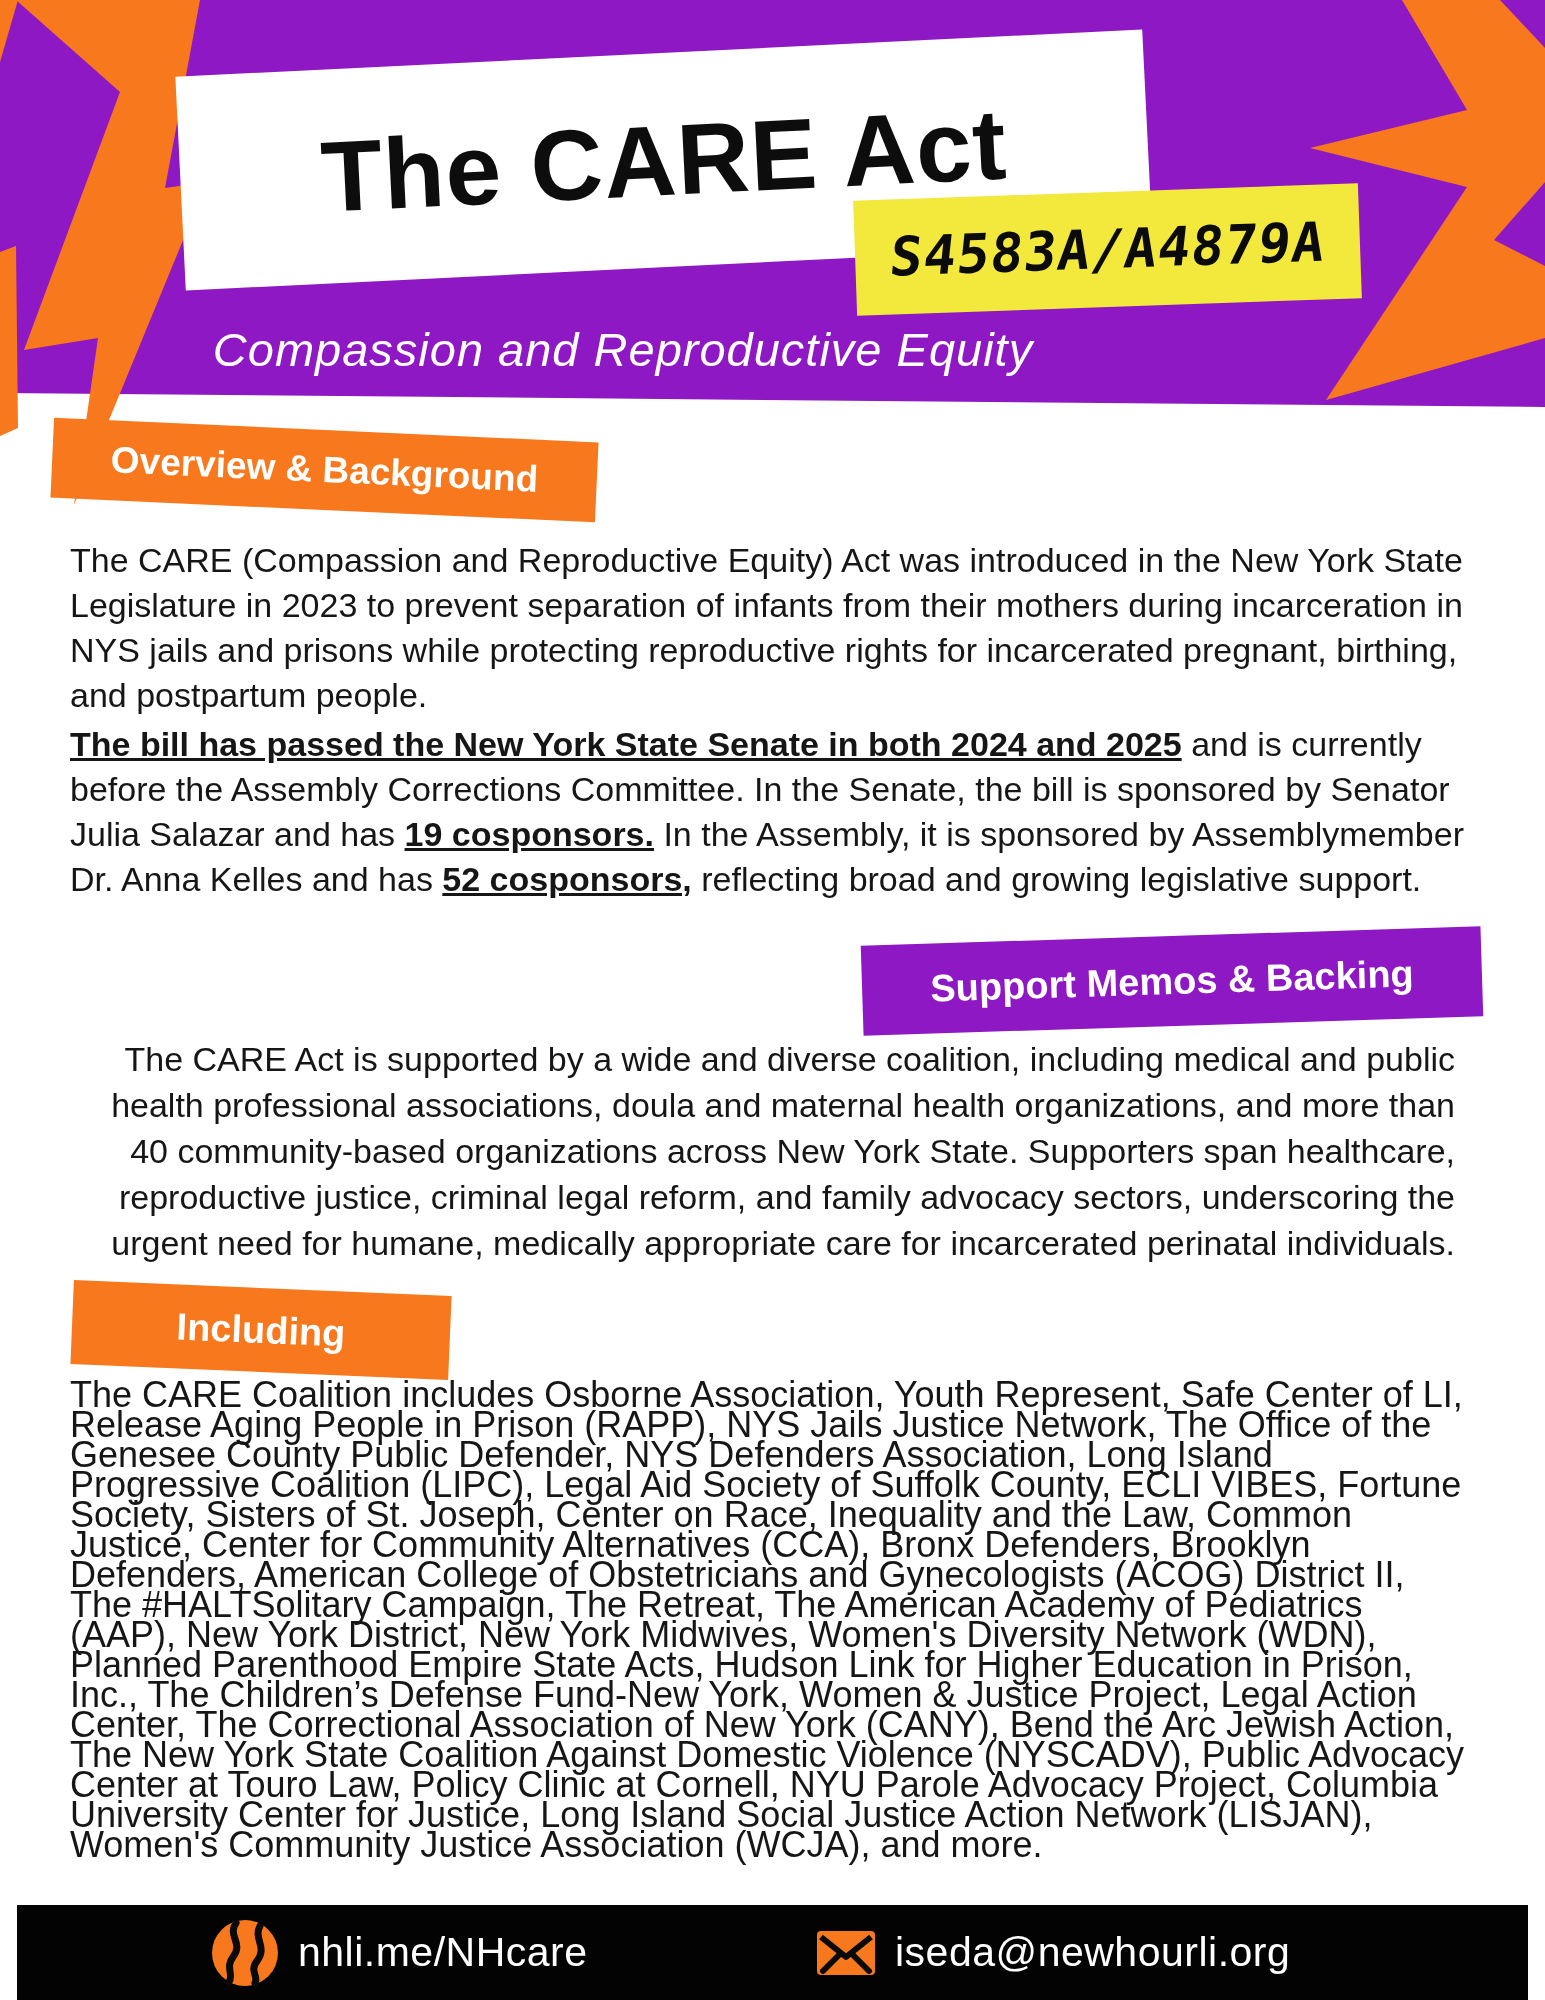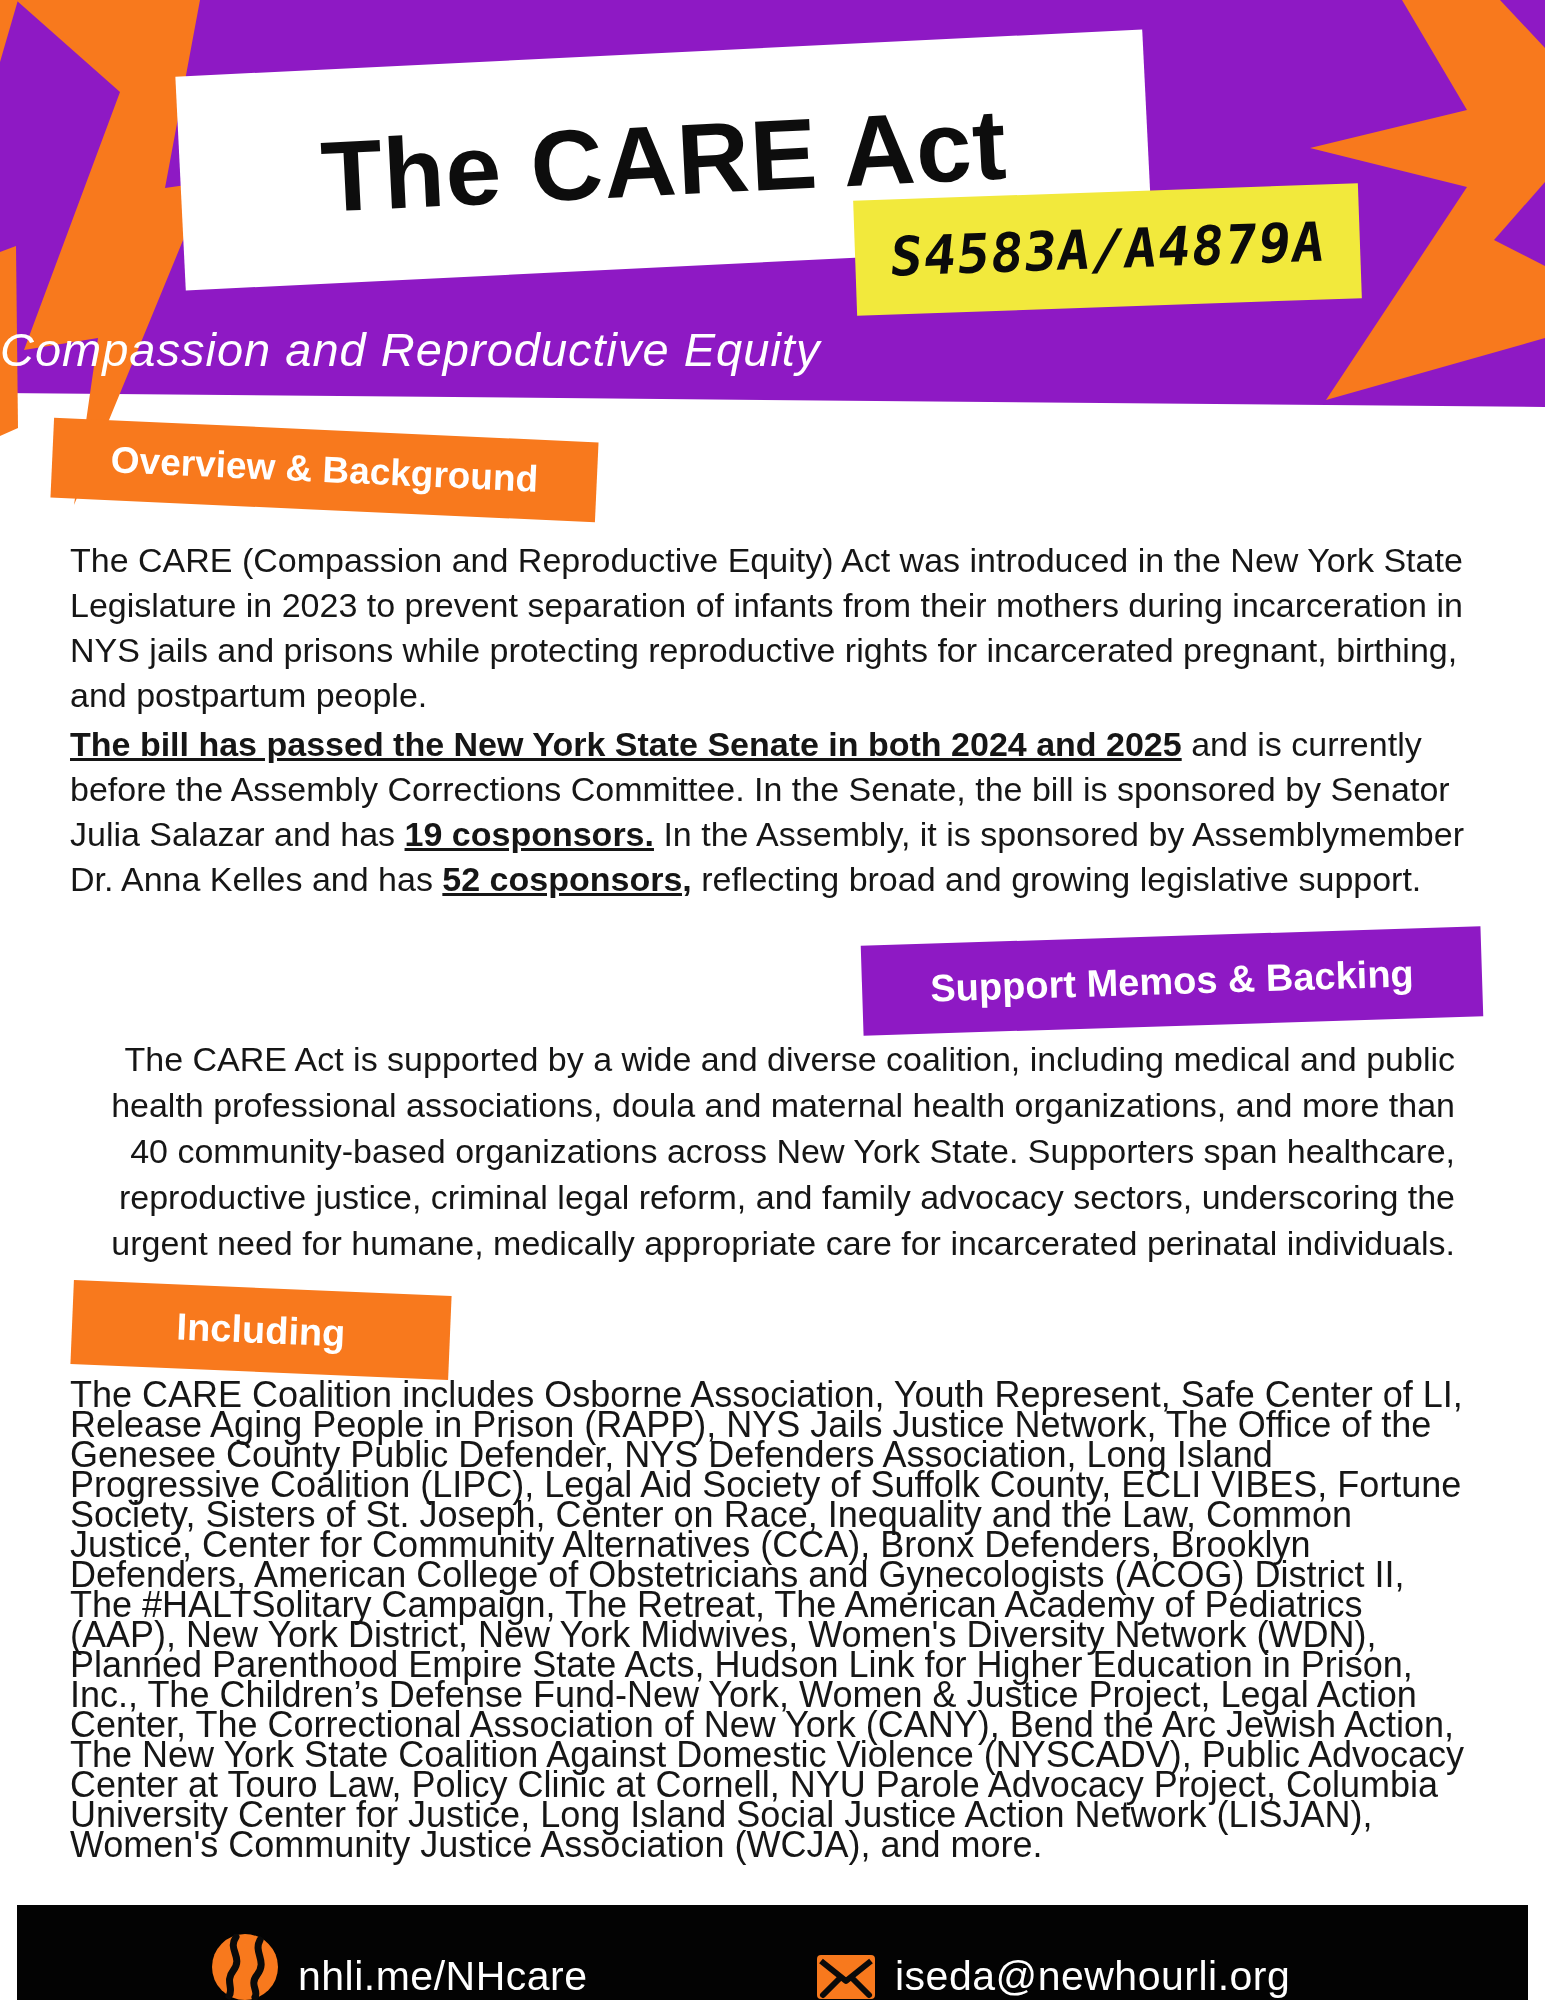--- a/index.html
+++ b/index.html
@@ -13,39 +13,39 @@
   .fill-purple{fill:var(--purple);} .fill-orange{fill:var(--orange);}
   .title-card{position:absolute;left:180px;top:53px;width:968px;height:214px;
         background:var(--white);transform:rotate(-2.8deg);z-index:3;
         display:flex;align-items:center;justify-content:center;}
   .title-card h1{margin:0;font-size:100px;font-weight:700;letter-spacing:1px;color:#0d0d0d;}
   .bill-badge{position:absolute;left:855px;top:192px;width:505px;height:115px;
         background:var(--yellow);transform:rotate(-2deg);z-index:4;
         display:flex;align-items:center;justify-content:center;}
   .bill-badge span{font-family:"DejaVu Sans Mono",monospace;font-weight:700;font-size:54px;
         color:#0b0b0b;transform:skewX(-8deg);letter-spacing:1px;}
-  .subtitle{position:absolute;left:0;top:322px;width:1246px;z-index:3;
+  .subtitle{position:absolute;left:0;top:322px;width:1246px;text-align:center;z-index:3;
         color:var(--white);font-style:italic;font-size:47px;font-weight:500;letter-spacing:1px;}
   .label{position:absolute;z-index:5;color:var(--white);font-weight:700;
         display:flex;align-items:center;justify-content:center;}
   .label-overview{left:52px;top:430px;width:545px;height:80px;background:var(--orange);
         transform:rotate(2.6deg);font-size:37px;}
   .label-support{left:862px;top:936px;width:620px;height:90px;background:var(--purple);
         transform:rotate(-1.8deg);font-size:38px;}
   .label-including{left:72px;top:1288px;width:378px;height:84px;background:var(--orange);
         transform:rotate(2.4deg);font-size:38px;}
   .para{position:absolute;left:70px;width:1395px;font-size:34px;line-height:45px;z-index:2;}
   .para .b{font-weight:700;text-decoration:underline;}
   .p1{top:538px;}
   .p2{top:722px;}
   .p3{top:1036px;width:1385px;text-align:right;line-height:46px;}
   .coalition{top:1380px;width:1400px;font-size:36px;line-height:30px;}
   .footer{position:absolute;left:17px;right:17px;top:1905px;bottom:0;background:var(--footer_bg);
         z-index:6;}
-  .footer-group{position:absolute;top:0;bottom:0;display:flex;align-items:flex-end;gap:20px;}
+  .footer-group{position:absolute;top:0;bottom:0;display:flex;align-items:center;gap:20px;}
   .footer-group.site{left:195px;} .footer-group.mail{left:800px;}
   .footer-text{color:var(--white);font-size:41px;letter-spacing:0.5px;}
   .icon{display:block;}
 </style>
 </head>
 <body>
 
 <div class="page">
 
   <svg class="art" width="1545" height="530" viewBox="0 0 1545 530">

